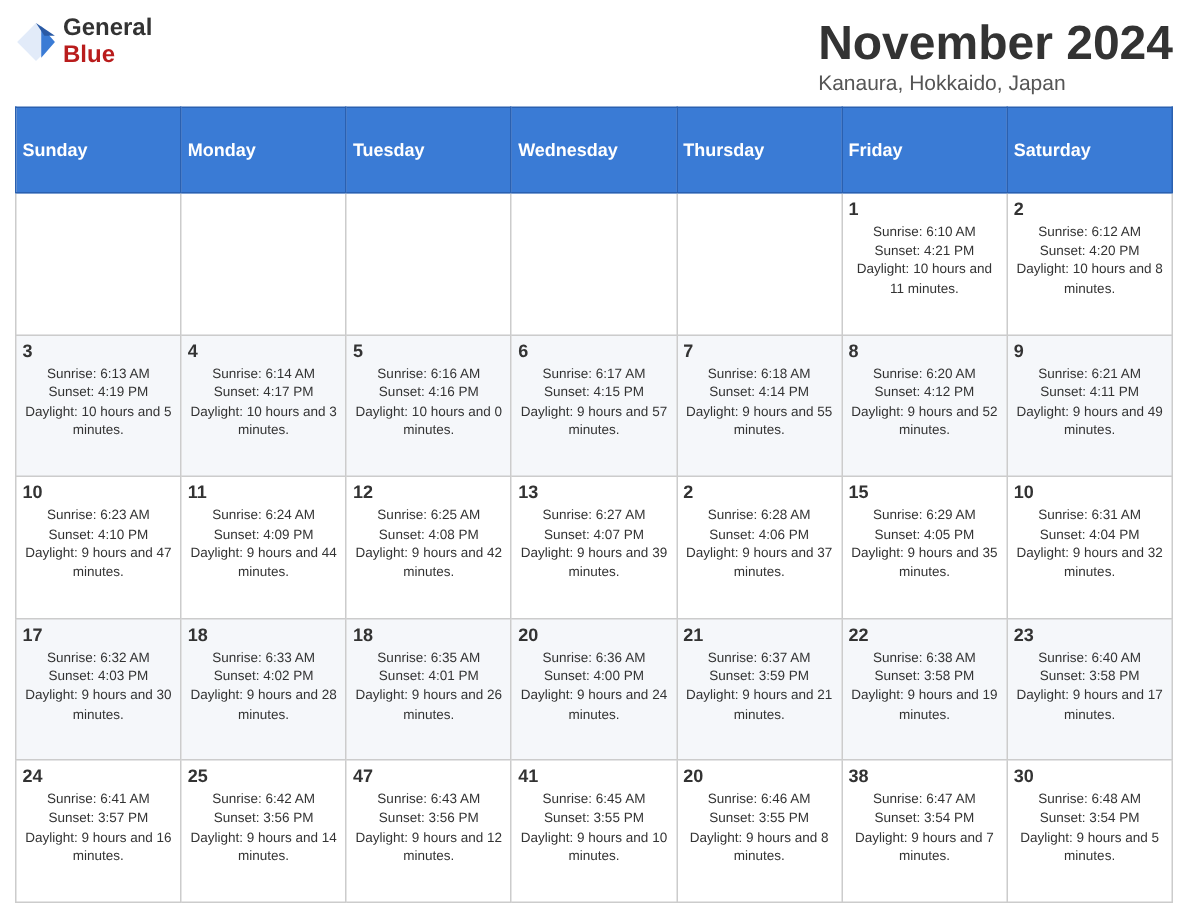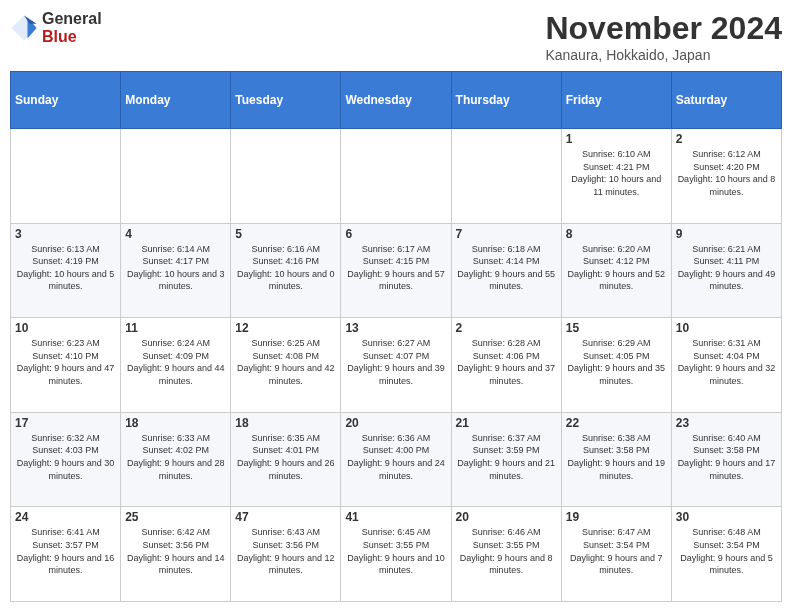--- a/index.html
+++ b/index.html
@@ -257,21 +257,21 @@
           </td>
           <td>
             <span class="day-number">41</span>
             <div class="day-info">Sunrise: 6:45 AM<br>Sunset: 3:55 PM<br>Daylight: 9 hours and 10 minutes.</div>
           </td>
           <td>
             <span class="day-number">20</span>
             <div class="day-info">Sunrise: 6:46 AM<br>Sunset: 3:55 PM<br>Daylight: 9 hours and 8 minutes.</div>
           </td>
           <td>
-            <span class="day-number">19</span>
+            <span class="day-number">38</span>
             <div class="day-info">Sunrise: 6:47 AM<br>Sunset: 3:54 PM<br>Daylight: 9 hours and 7 minutes.</div>
           </td>
           <td>
             <span class="day-number">30</span>
             <div class="day-info">Sunrise: 6:48 AM<br>Sunset: 3:54 PM<br>Daylight: 9 hours and 5 minutes.</div>
           </td>
         </tr>
       </tbody>
   </table>
 </div>

